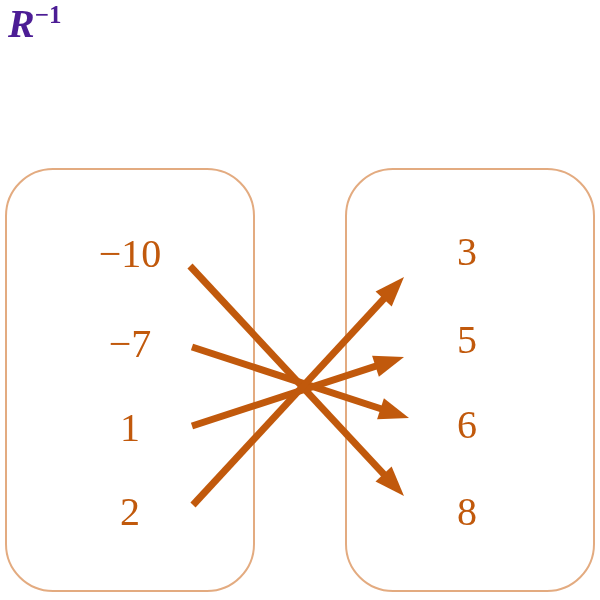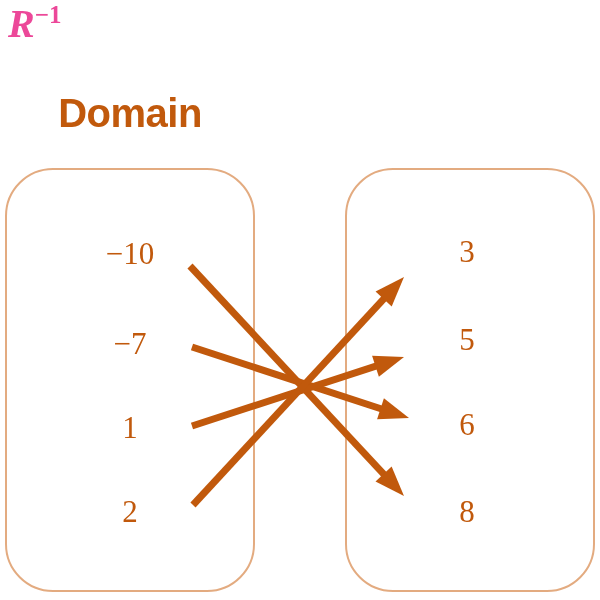--- a/index.html
+++ b/index.html
@@ -28,21 +28,21 @@
   
   .relation-title {
     position: absolute;
     left: 8px;
     top: 4px;
     font-family: "Liberation Serif", "DejaVu Serif", serif;
     font-style: italic;
     font-weight: bold;
     font-size: 40px;
     line-height: 1;
-    color: #ec4899;
+    color: #4c1d95;
     white-space: nowrap;
   }
   .relation-title .exp {
     font-size: 25px;
     font-style: normal;
     font-weight: bold;
     vertical-align: super;
     line-height: 0;
     letter-spacing: 0px;
   }
@@ -81,21 +81,21 @@
     border-radius: 48px;
     background: transparent;
   }
   #set-box-domain { left: 5px; }
   #set-box-range  { left: 345px; }
 
   
   .set-value {
     position: absolute;
     font-family: "Liberation Serif", "DejaVu Serif", serif;
-    font-size: 31px;
+    font-size: 40px;
     line-height: 40px;
     color: #c1590c;
     text-align: center;
     white-space: nowrap;
     width: 160px;
     height: 40px;
   }
   .domain-value { left: 50px; }
   .range-value  { left: 387px; }
 
@@ -119,21 +119,20 @@
     pointer-events: none;
   }
 </style>
 </head>
 <body>
 
 <div id="diagram-root">
 
   <div class="relation-title"><span>R</span><span class="exp">−1</span></div>
 
-  <div class="col-heading" id="heading-domain">Domain</div>
 
   <div class="set-box" id="set-box-domain"></div>
   <div class="set-box" id="set-box-range"></div>
 
   <div class="set-value domain-value dv-0">−10</div>
   <div class="set-value domain-value dv-1">−7</div>
   <div class="set-value domain-value dv-2">1</div>
   <div class="set-value domain-value dv-3">2</div>
 
   <div class="set-value range-value rv-0">3</div>

